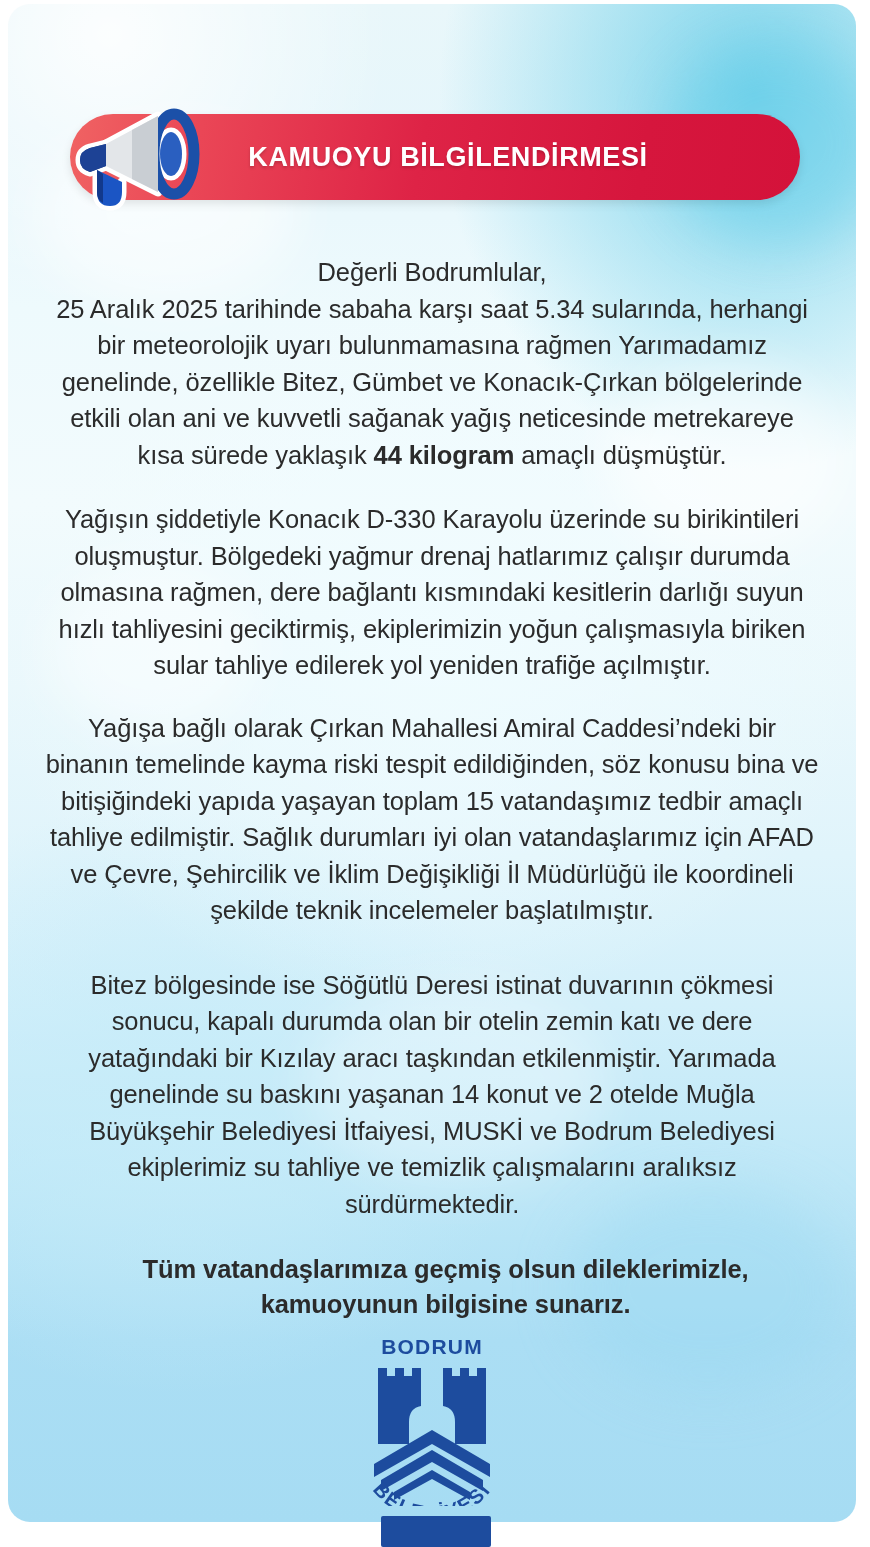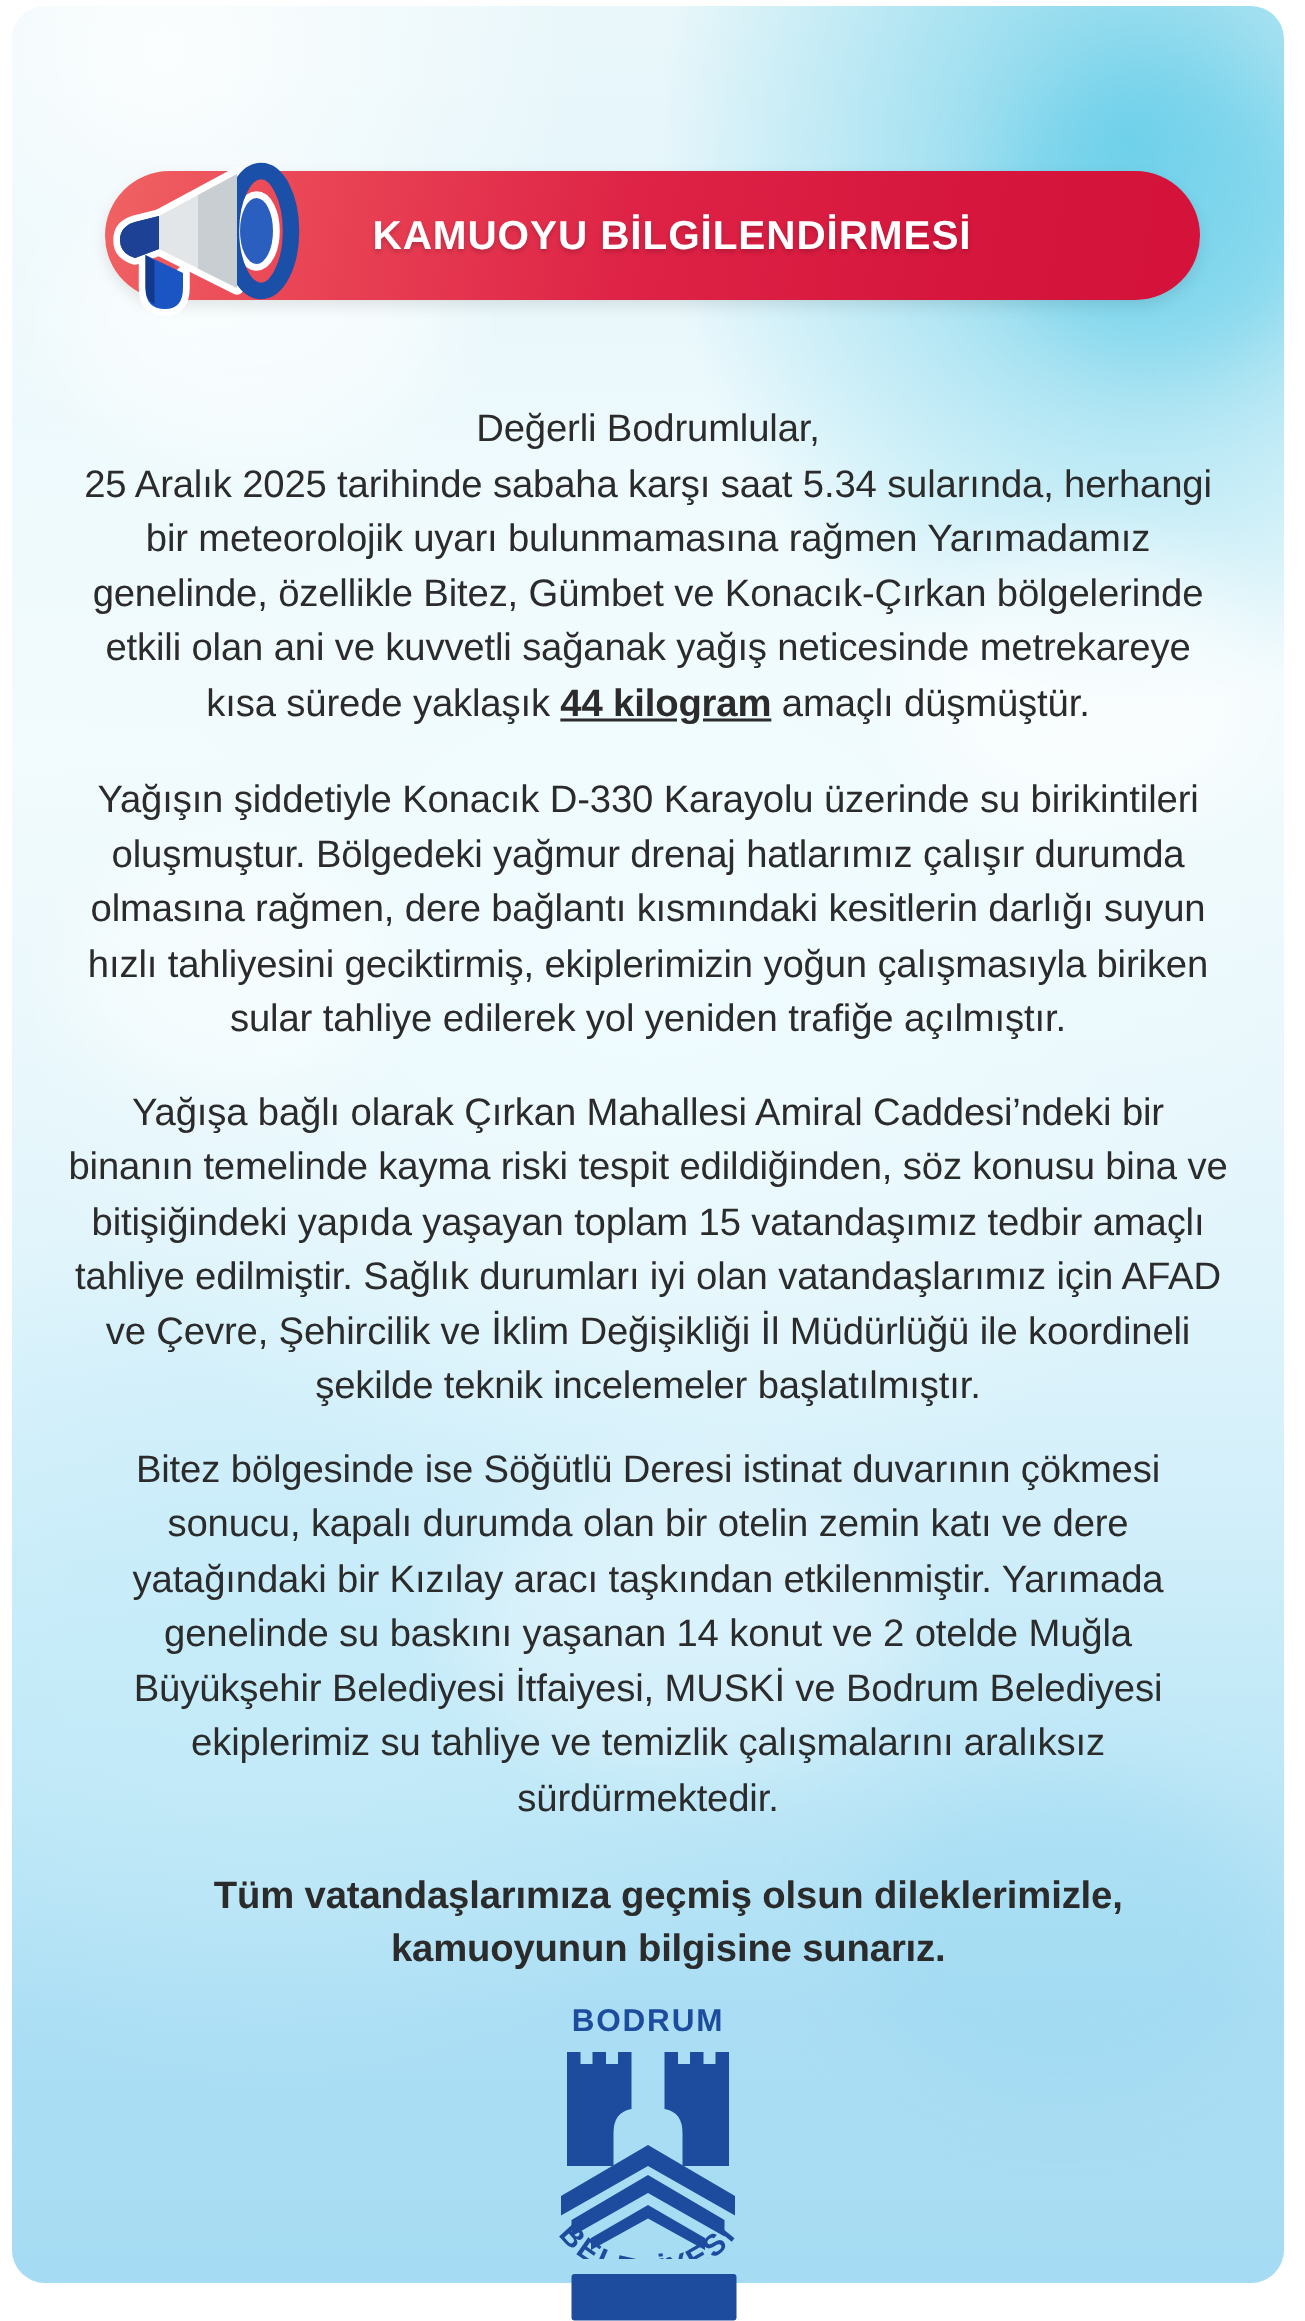--- a/index.html
+++ b/index.html
@@ -95,36 +95,36 @@
     left: 62px;
     top: -26px;
     width: 160px;
     height: 136px;
   }
 
   
   .content {
     position: absolute;
     left: 36px;
-    top: 264px;
+    top: 250px;
     width: 776px;
     text-align: center;
     color: #2b2b2b;
   }
   .para {
     font-size: 25.5px;
     line-height: 36.5px;
     margin: 0 0 26px 0;
     letter-spacing: -0.1px;
   }
   .para.p1 { margin-bottom: 28px; }
   .para.p2 { margin-bottom: 26px; text-align: center; }
-  .para.p3 { margin-bottom: 19px; }
+  .para.p3 { margin-bottom: 38px; }
   .para.p4 { margin-bottom: 30px; }
-  .para b { font-weight: bold; text-decoration: underline; }
+  .para b { font-weight: bold; }
   .para.closing {
     font-weight: bold;
     line-height: 35px;
     margin-bottom: 0;
     margin-left: 27px;
   }
 
   
   .logo {
     position: absolute;

